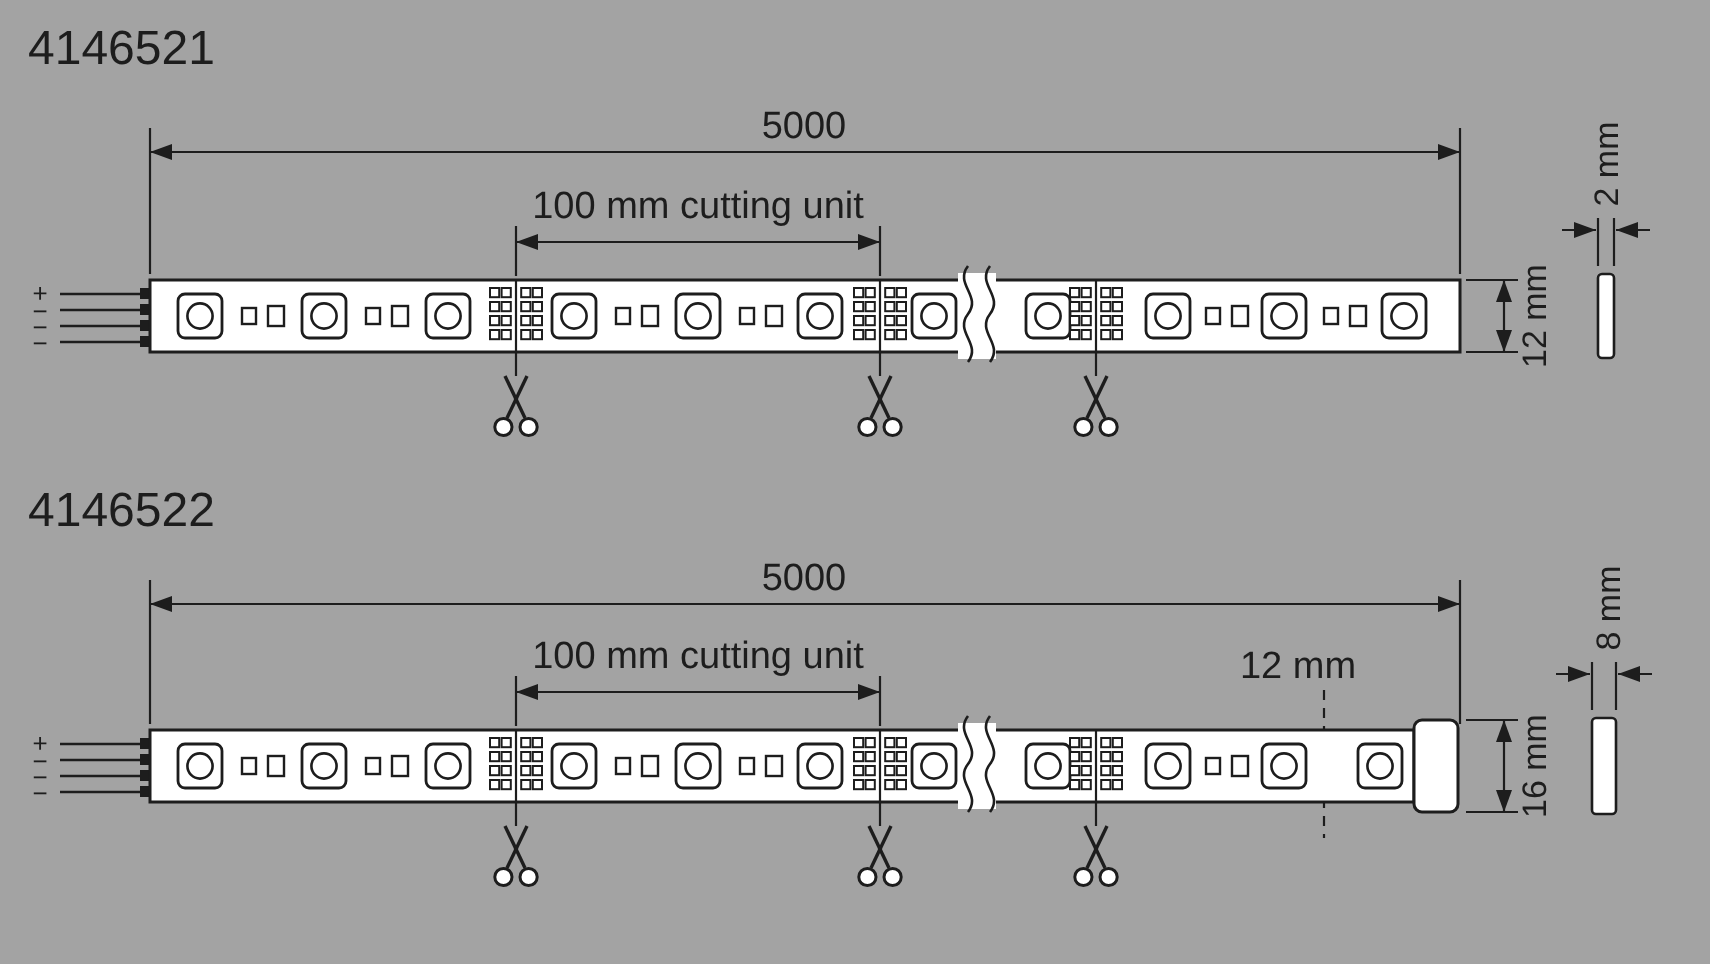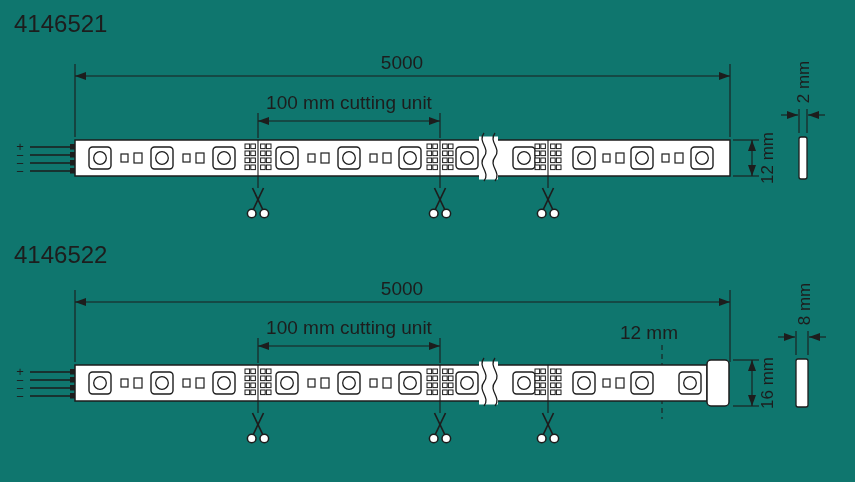--- a/index.html
+++ b/index.html
@@ -1,16 +1,16 @@
 <!DOCTYPE html>
 <html><head>
 <meta charset="utf-8">
 <style>
   html,body{margin:0;padding:0;background:#ffffff;}
-  .canvas{position:relative;width:855px;height:482px;background:#0f766e;overflow:hidden;
+  .canvas{position:relative;width:855px;height:482px;background:#a3a3a3;overflow:hidden;
           font-family:"Liberation Sans", sans-serif;}
   svg text{font-family:"Liberation Sans", sans-serif;fill:#1d1d1d;}
   .code{font-size:24px;font-weight:500;}
   .t19{font-size:19px;}
   .t17{font-size:17px;}
   .t13{font-size:13px;}
   .ln{stroke:#1d1d1d;fill:none;}
   .w15{stroke-width:1.5;}
   .w13{stroke-width:1.3;}
   .dim{stroke:#1d1d1d;stroke-width:1.1;fill:none;}

